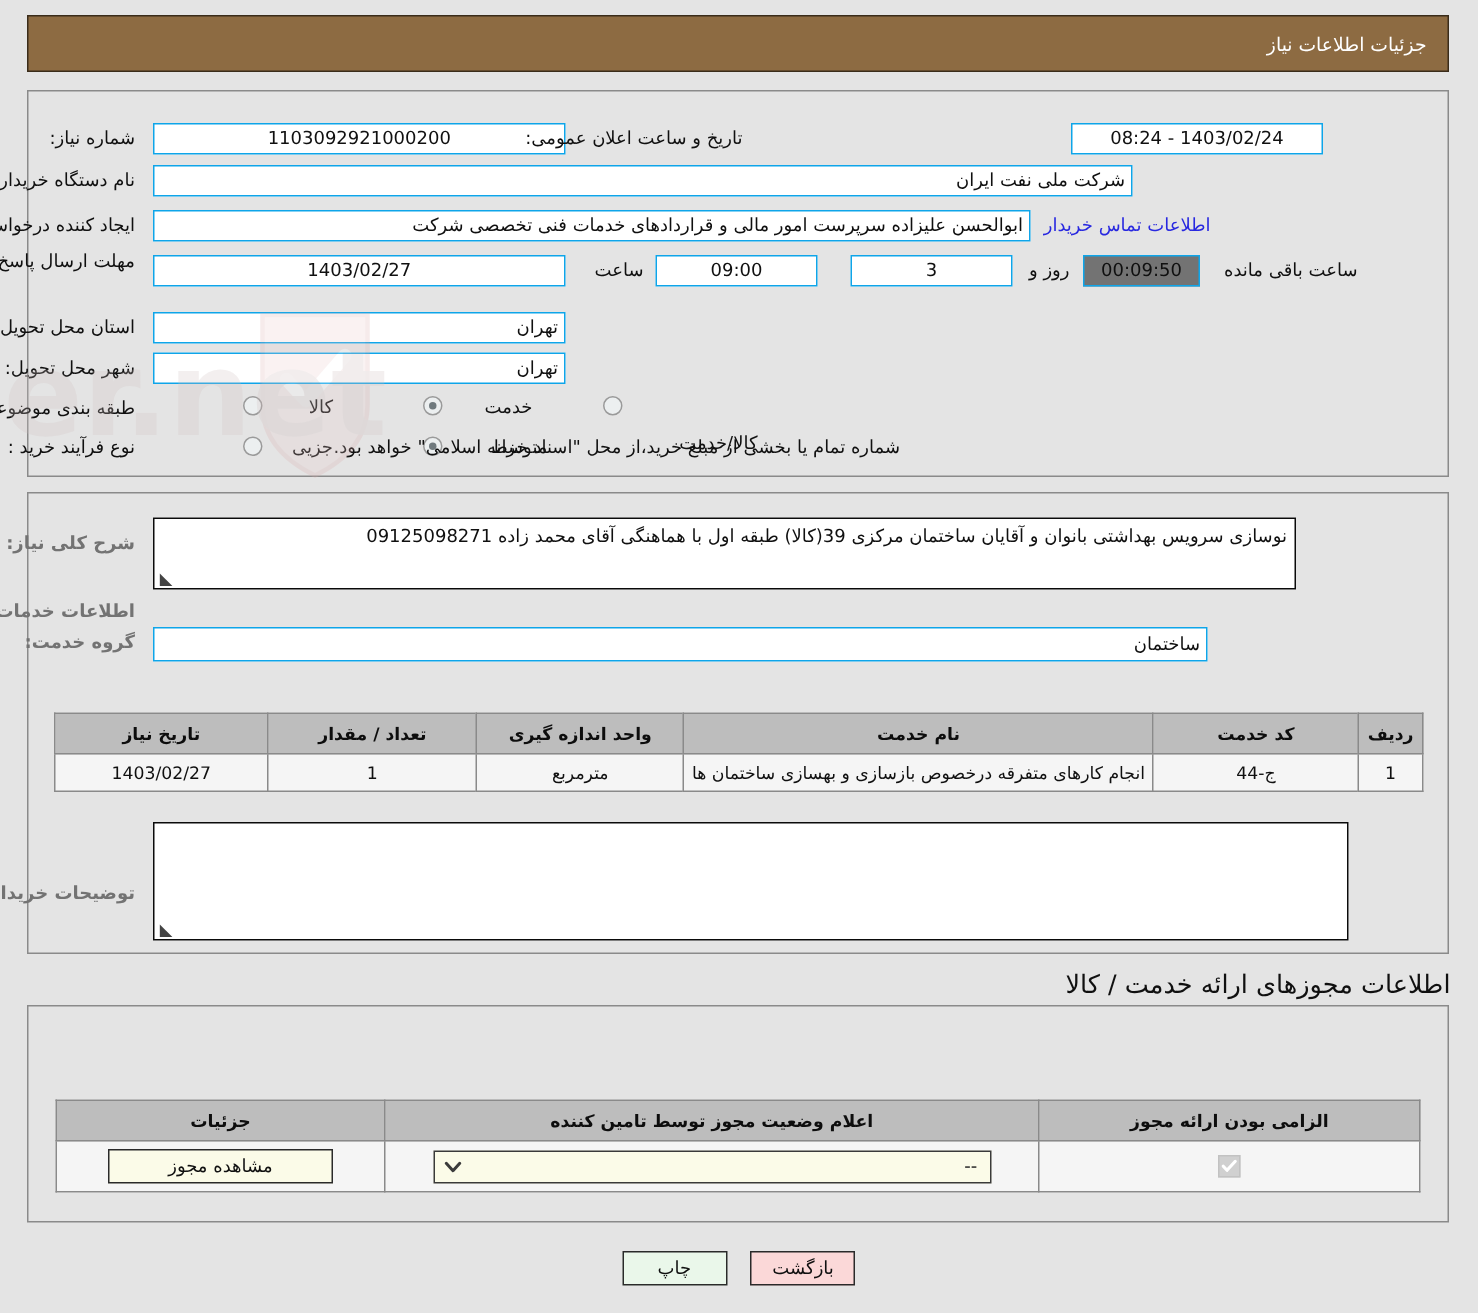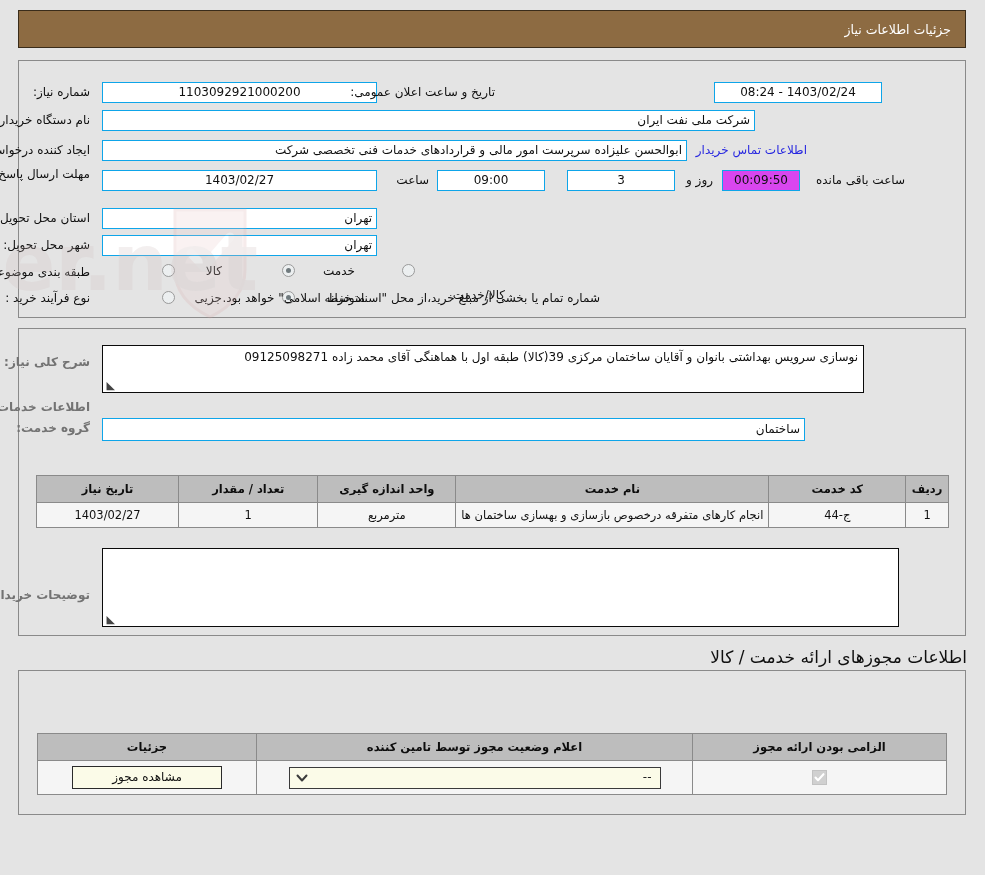--- a/index.html
+++ b/index.html
@@ -72,21 +72,21 @@
     height: 21px;
     line-height: 19px;
     padding: 0 4px;
     font-size: 12px;
     text-align: center;
     white-space: nowrap;
     overflow: hidden;
     color: #101010;
   }
   .fld.right { text-align: right; }
-  .fld.cream { background: #d946ef; }
+  .fld.cream { background: #737373; }
 
   .link {
     position: absolute;
     color: #2828e0;
     font-size: 12px;
     white-space: nowrap;
     cursor: pointer;
   }
   .plain {
     position: absolute;
@@ -382,14 +382,18 @@
             </svg>
           </span>
         </td>
         <td>
           <span class="btn btn-view">مشاهده مجوز</span>
         </td>
       </tr>
     </tbody>
   </table>
 
+  <div class="footer-btns">
+    <span class="btn btn-back">بازگشت</span>
+    <span class="btn btn-print">چاپ</span>
+  </div>
 
 </div>
 
 </body></html>

